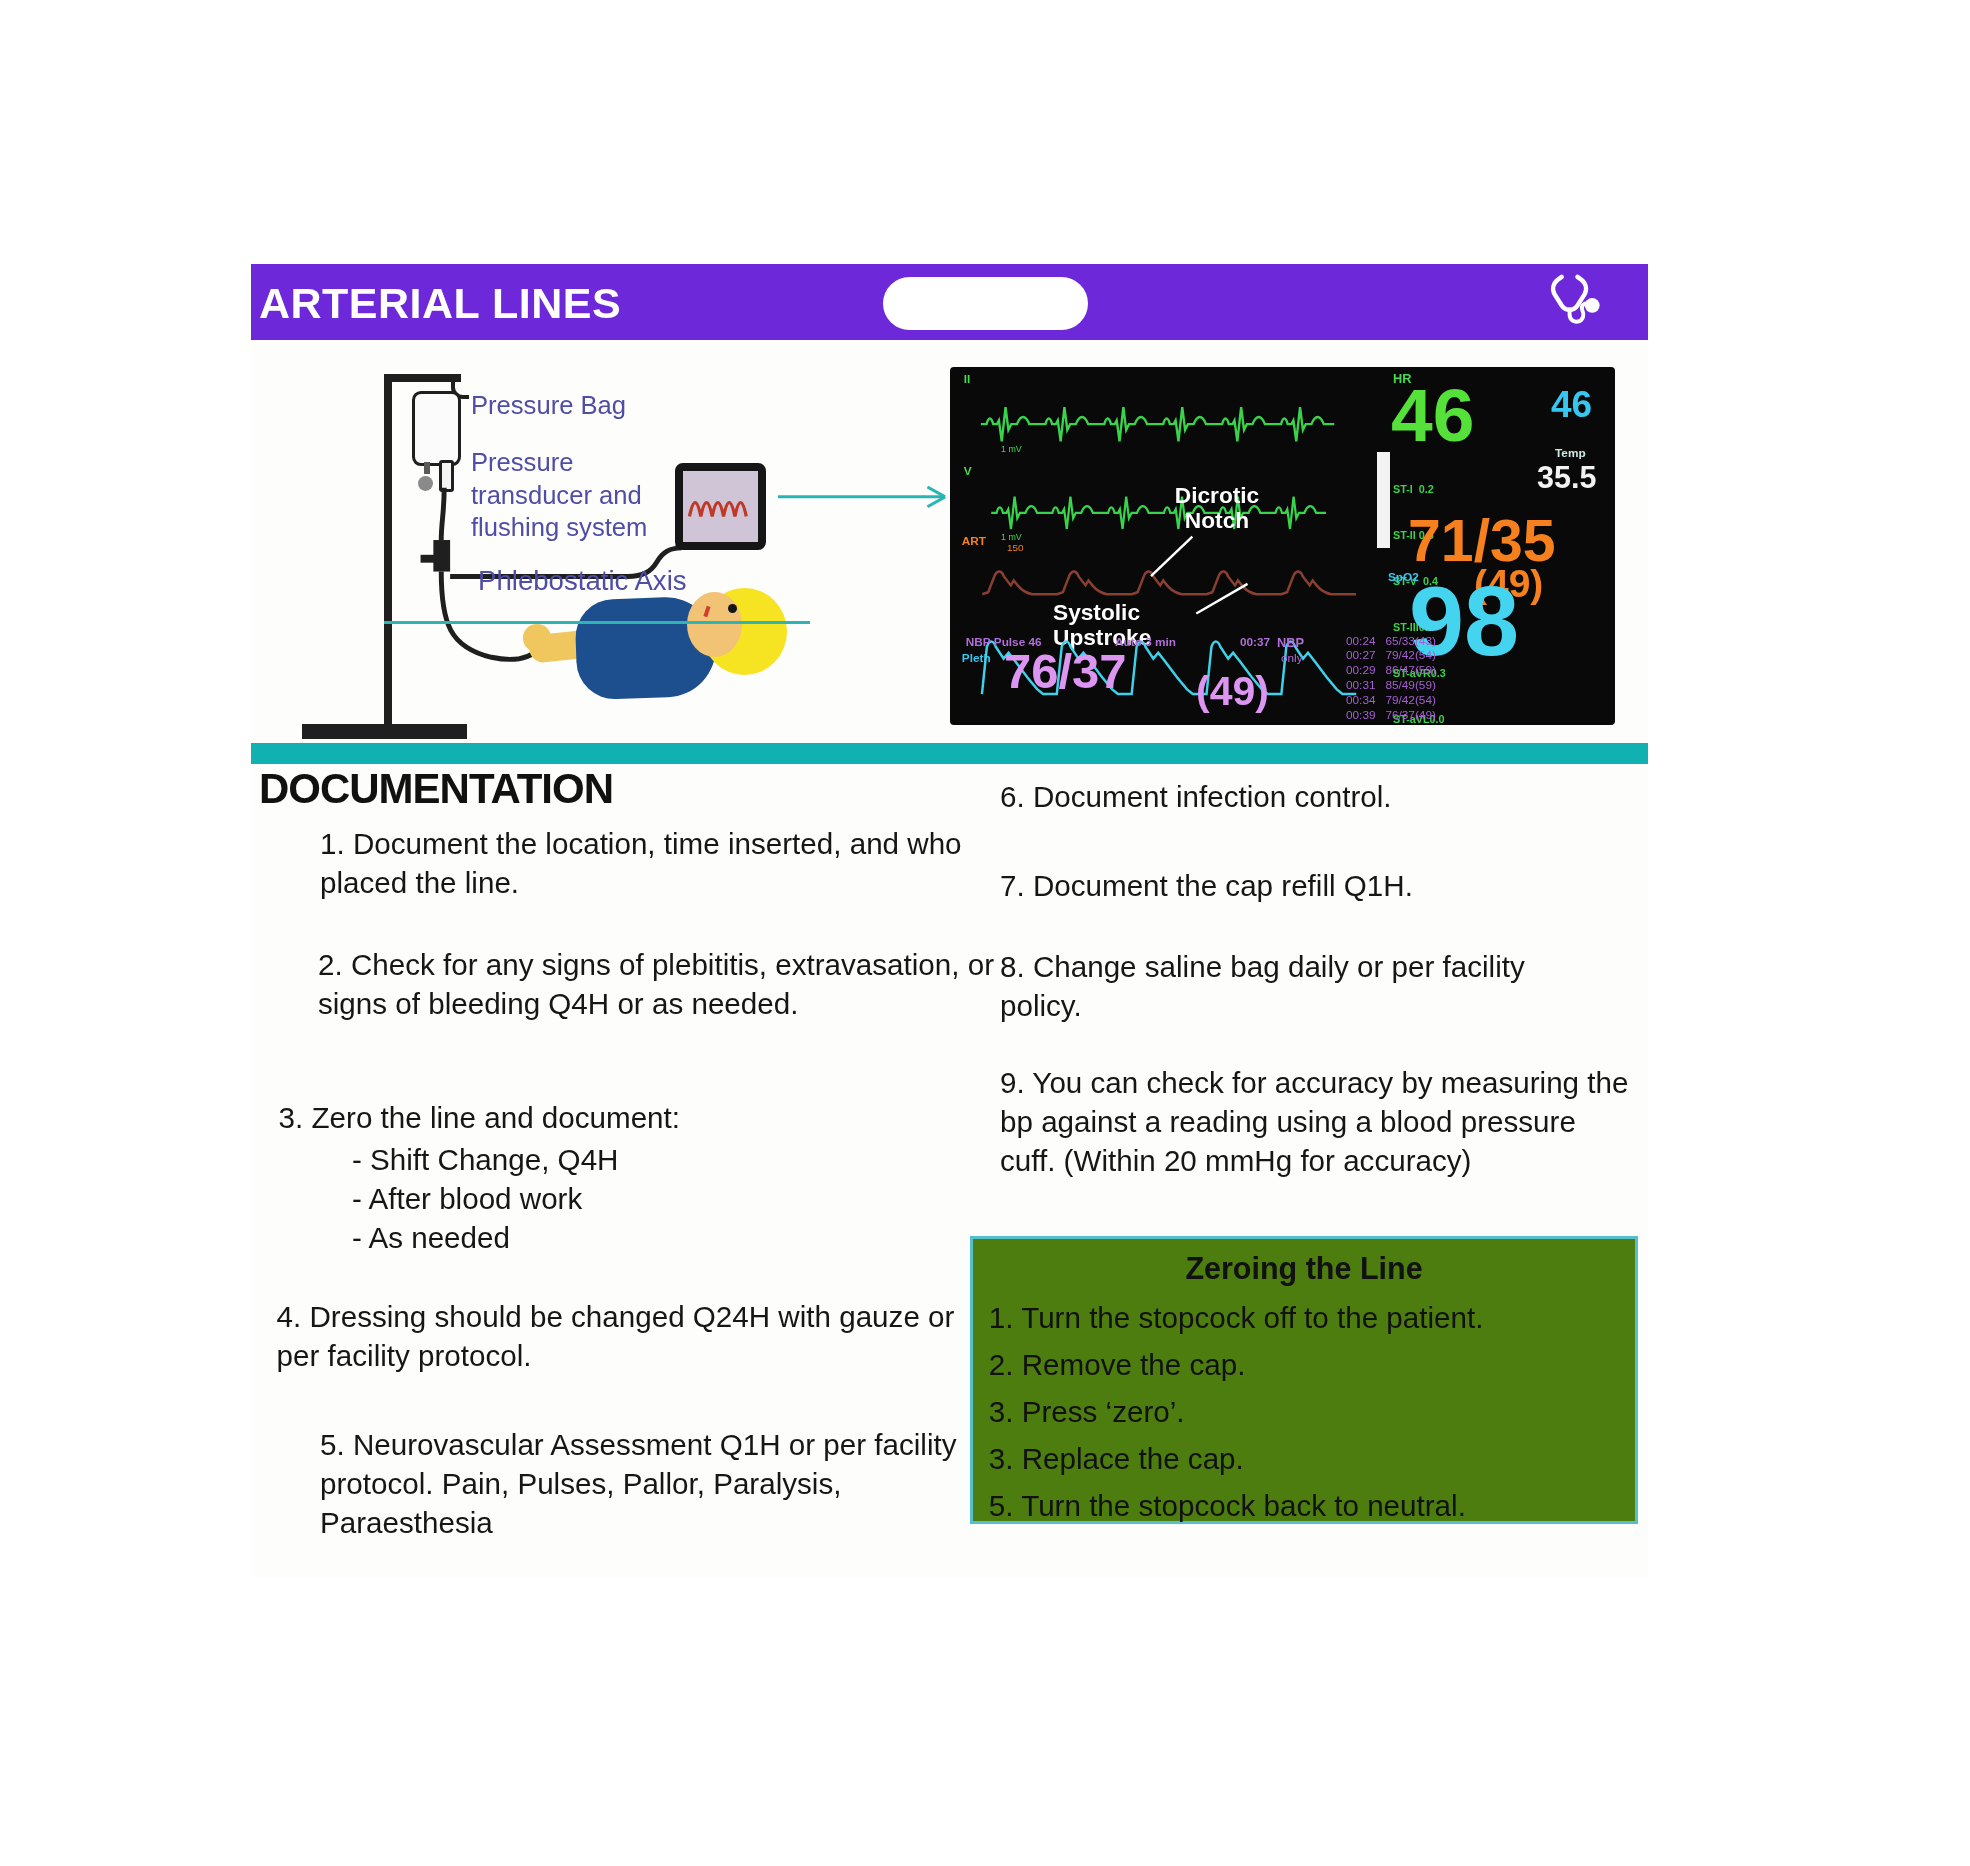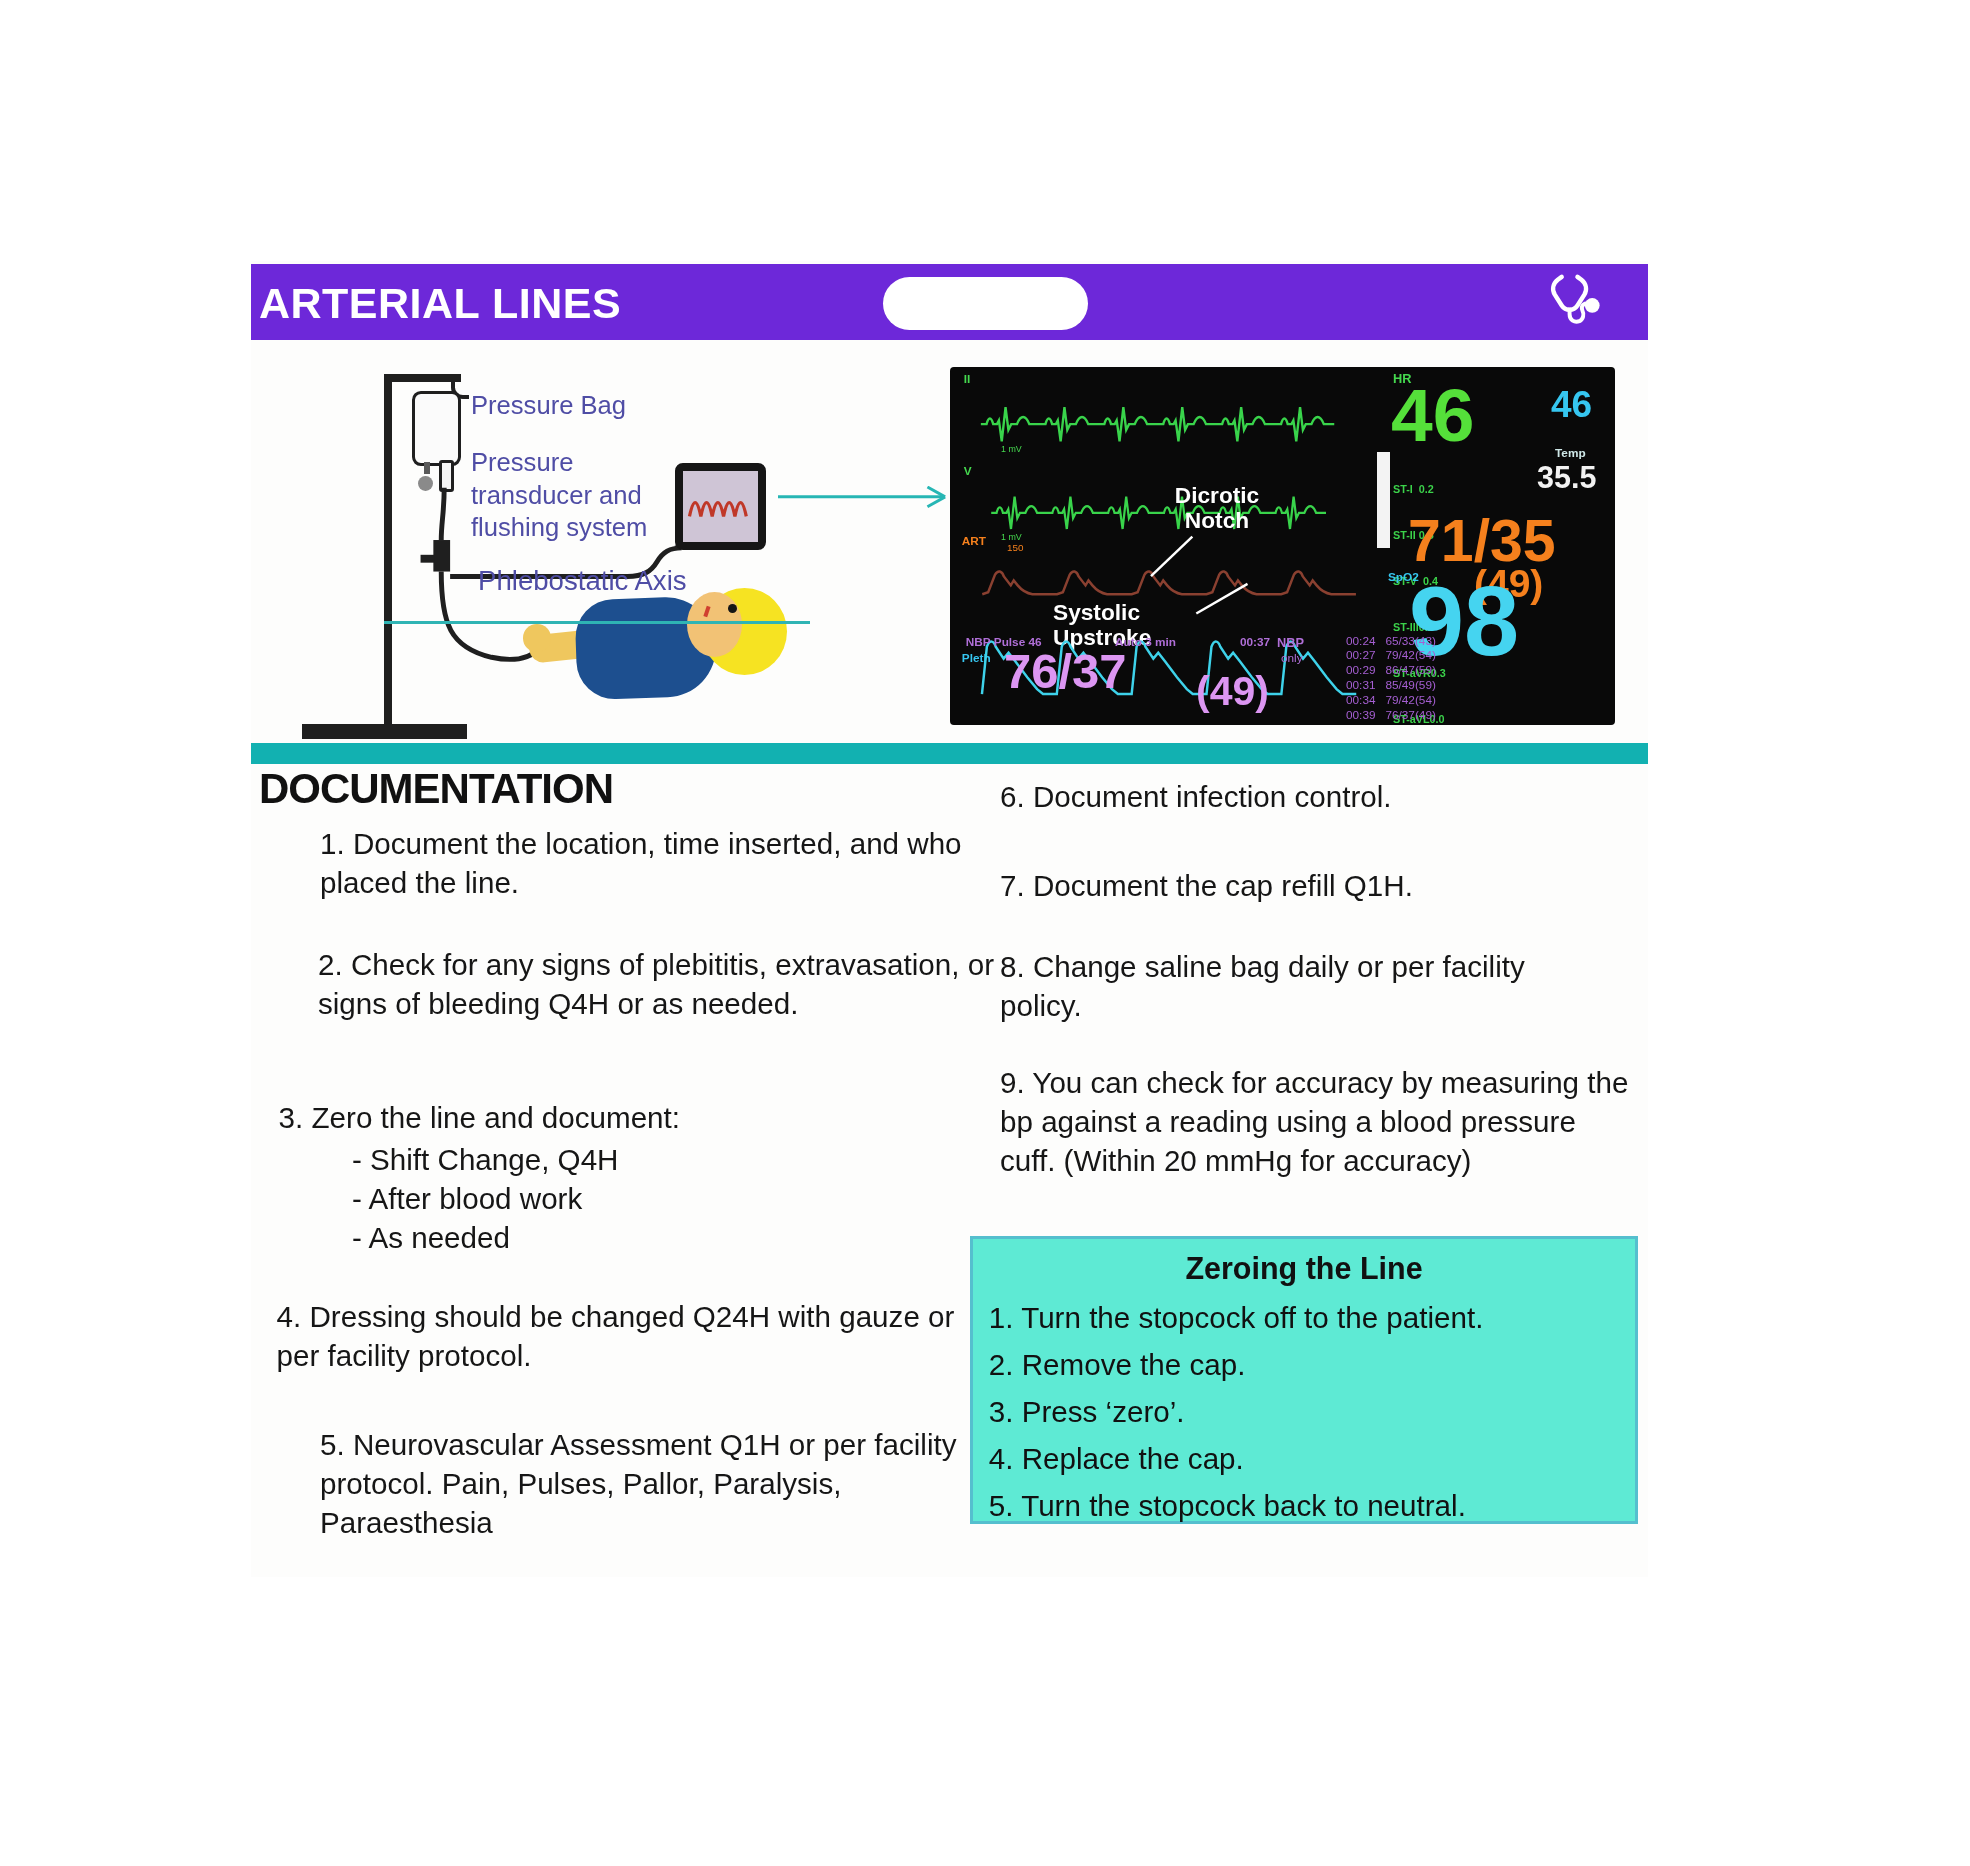--- a/index.html
+++ b/index.html
@@ -16,21 +16,21 @@
   .cyan{color:#36c6f0;}
   .orange{color:#f5801d;}
   .white{color:#f2f2f2;}
   .purp{color:#b06fd8;}
   .mag{color:#dc96f2;}
   .hist{color:#a55fd2;font-size:11.8px;line-height:14.8px;white-space:pre;}
   .st-list{color:#3bd14a;font-size:10.8px;line-height:15.3px;font-weight:bold;white-space:pre;}
   .mon-annot{color:#ffffff;font-weight:bold;font-size:22.7px;line-height:25.6px;}
   .doc-text{font-size:29.6px;line-height:39px;color:#161616;}
   .doc-head{font-size:42px;font-weight:bold;color:#111;letter-spacing:-1px;}
-  .zero-box{position:absolute;background:#5eead4;border:3.9px solid #55bfce;box-sizing:border-box;}
+  .zero-box{position:absolute;background:#4d7c0f;border:3.9px solid #55bfce;box-sizing:border-box;}
   .zero-step{font-size:29.6px;line-height:47px;color:#111;}
   .ftr-text{color:#ffffff;font-weight:bold;font-style:italic;font-size:29.6px;}
   svg{display:block;}
 </style>
 </head>
 <body>
 
 <div id="card">
 
   <div class="bar" style="top:3px;height:76px;">
@@ -190,20 +190,20 @@
     <div class="abs doc-text" style="left:749px;top:686px;width:611px;">8.  Change saline bag daily or per facility policy.</div>
     <div class="abs doc-text" style="left:749px;top:802px;width:635px;">9.  You can check for accuracy by measuring the bp against a reading using a blood pressure cuff.  (Within 20 mmHg for accuracy)</div>
   </div>
 
   <div class="zero-box" style="left:719px;top:975px;width:668px;height:288px;">
     <div style="text-align:center;font-weight:bold;font-size:30.5px;color:#111;margin-top:11.8px;">Zeroing the Line</div>
     <div style="padding:7.9px 15.8px 0 15.8px;">
       <div class="zero-step">1. Turn the stopcock off to the patient.</div>
       <div class="zero-step">2.  Remove the cap.</div>
       <div class="zero-step">3.  Press ‘zero’.</div>
-      <div class="zero-step">4.  Replace the cap.</div>
+      <div class="zero-step">3.  Replace the cap.</div>
       <div class="zero-step">5.  Turn the stopcock back to neutral.</div>
     </div>
   </div>
 
 
 </div>
 
 
 </body></html>

